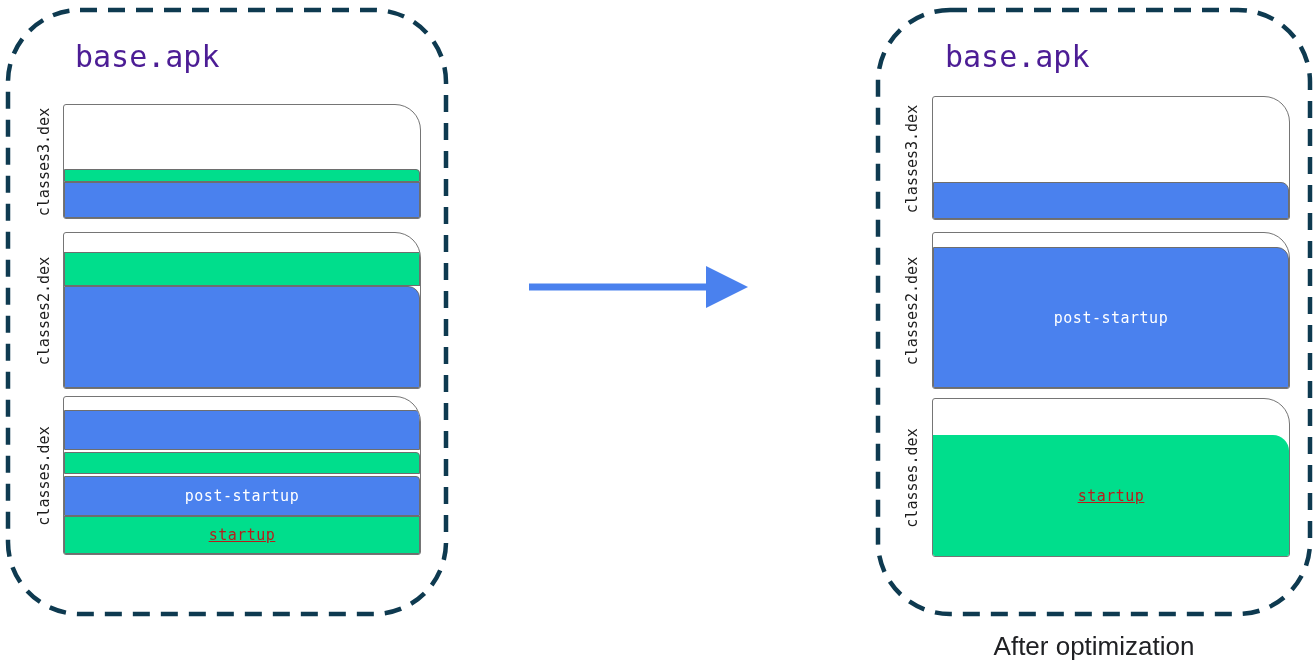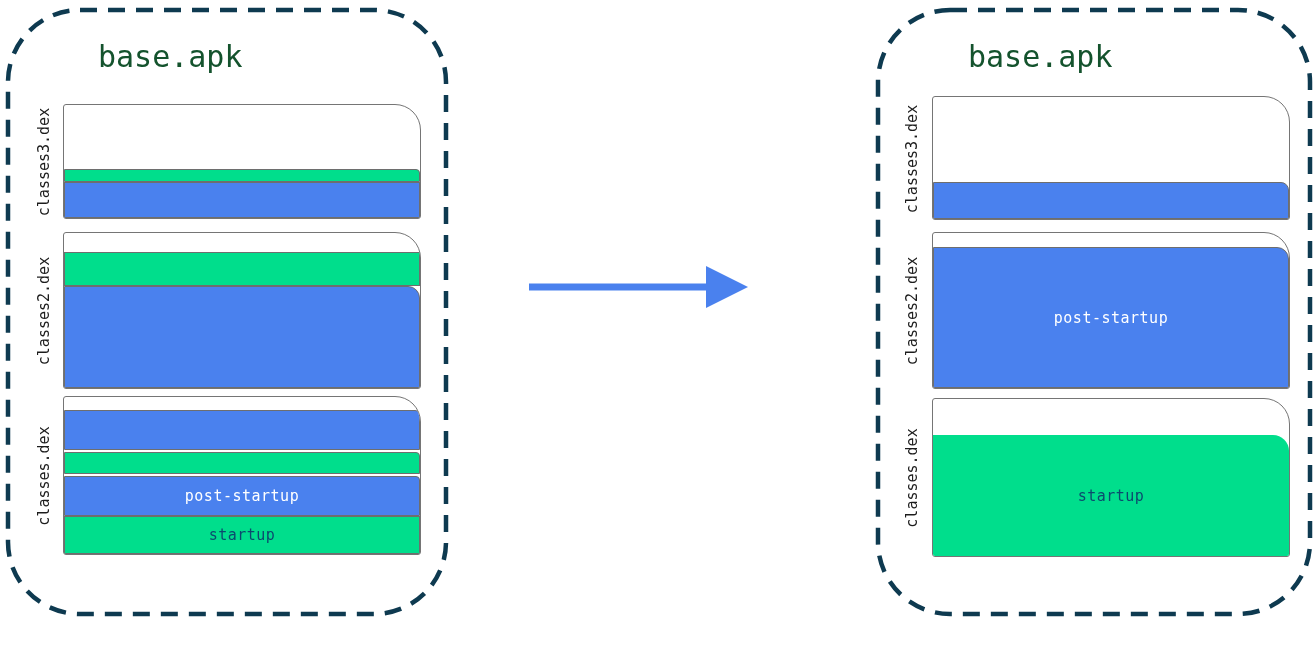--- a/index.html
+++ b/index.html
@@ -30,23 +30,22 @@
     stroke-width: 4.5;
     stroke-dasharray: 17 11;
   }
   .arrow-line { stroke: var(--arrow); stroke-width: 7; }
   .arrow-head { fill: var(--arrow); }
 
   .apk-title {
     position: absolute;
     font-size: 30px;
     line-height: 34px;
-    color: #14532d;
+    color: #4c1d95;
     white-space: nowrap;
-    margin-left: 23px;
   }
   #title-before { left: 75px; top: 40px; }
   #title-after  { left: 945px; top: 40px; }
 
   .caption {
     position: absolute;
     top: 631px;
     font-family: "Liberation Sans", sans-serif;
     font-size: 26px;
     color: #202124;
@@ -77,21 +76,21 @@
   .seg {
     flex: none;
     box-sizing: border-box;
     display: flex;
     align-items: center;
     justify-content: center;
     font-size: 15px;
     letter-spacing: 0.5px;
   }
   .seg-blue  { background: var(--blue);  border: 1px solid var(--band-border); color: #ffffff; }
-  .seg-green { background: var(--green); border: 1px solid var(--band-border); color: #0c4a6e; }
+  .seg-green { background: var(--green); border: 1px solid var(--band-border); color: #b91c1c; text-decoration: underline; }
   .seg.noborder { border: none; }
 
   .dexlabel { position: absolute; width: 0; height: 0; }
   .dexlabel > span {
     display: inline-block;
     transform: translate(-50%, -50%) rotate(-90deg);
     white-space: nowrap;
     font-size: 15px;
     color: #1c1c1c;
   }
@@ -169,14 +168,15 @@
 
   <div class="dexlabel" id="dl-a3">
     <span>classes.dex</span>
   </div>
   <div class="file" id="after-file3">
     <div class="seg seg-green noborder" style="height:121px; border-top-right-radius:16px;">
       <span>startup</span>
     </div>
   </div>
 
+  <div class="caption" id="caption-after">After optimization</div>
 
 </div>
 
 </body></html>

